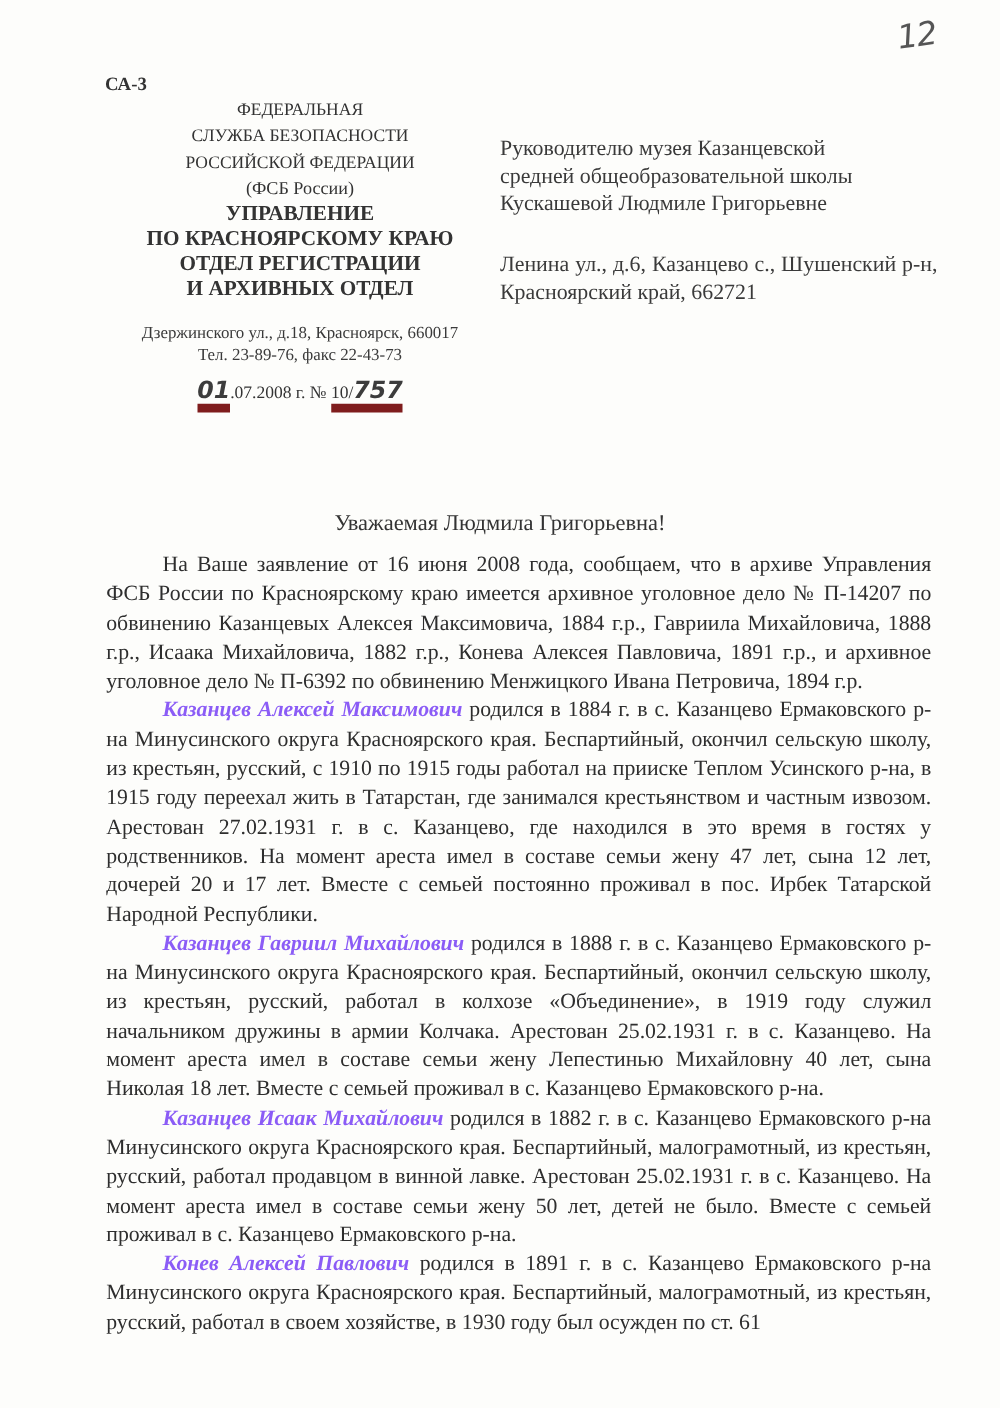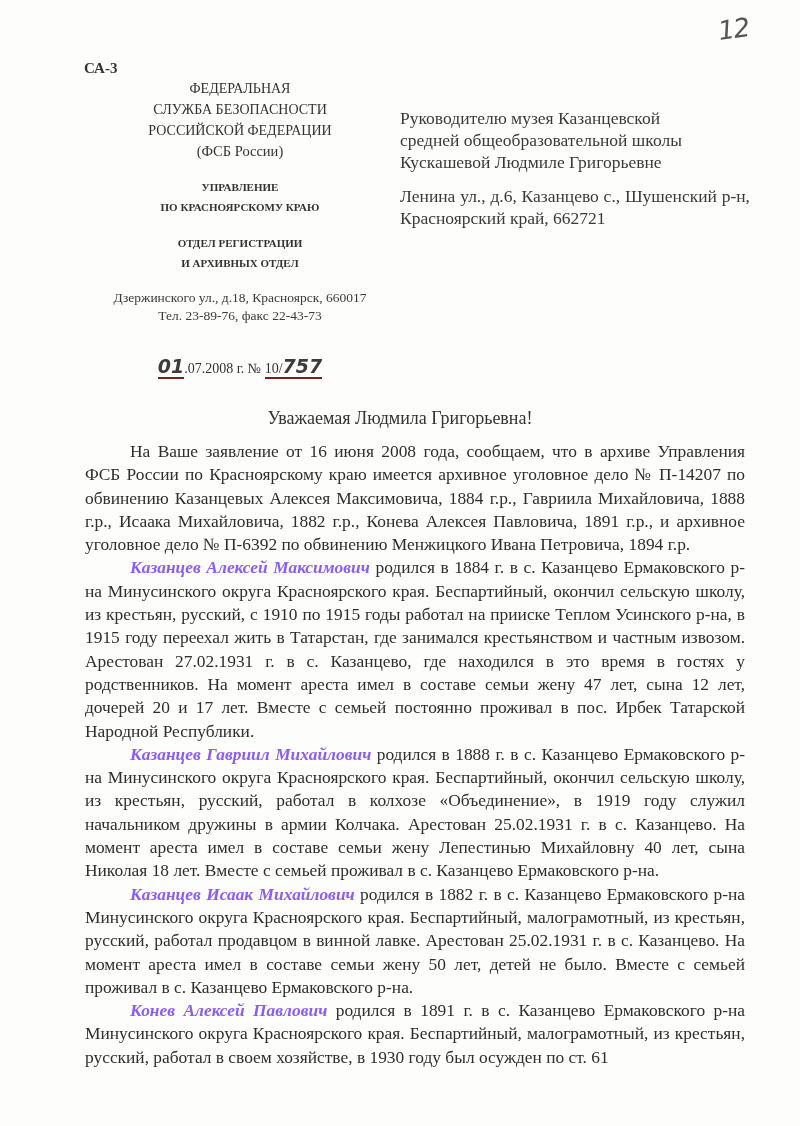--- a/index.html
+++ b/index.html
@@ -19,30 +19,30 @@
   .form-code {
     position: absolute; left: 84px; top: 60px;
     font-size: 15px; font-weight: bold; color: #333; font-family: Liberation Serif, serif;
   }
   .sender {
     position: absolute; left: 90px; top: 78px; width: 300px;
     text-align: center; color: #333;
   }
   .sender .org { font-size: 14px; line-height: 21px; }
   .sender .org-short { font-size: 14.5px; line-height: 20px; }
-  .sender .dept { font-size: 11px; font-weight: bold; line-height: 20px; margin-top: 16px; }
+  .sender .dept { font-size: 17px; font-weight: bold; line-height: 20px; margin-top: 0; }
   .sender .addr { font-size: 13.5px; line-height: 18px; margin-top: 16px; color: #3a3a3a; }
   .sender .regline { font-size: 14px; margin-top: 8px; color: #333; }
   .hand { font-family: "DejaVu Sans", sans-serif; font-style: italic; font-weight: bold; color: #3c3c3c; font-size: 19px; }
-  .ul { border-bottom: 2px solid #7f1d1d; display: inline-block; margin-top: 22px; }
+  .ul { border-bottom: 7px solid #7f1d1d; display: inline-block; }
   .recipient {
     position: absolute; left: 400px; top: 107px; width: 350px;
     font-size: 17.5px; line-height: 22px; color: #3a3a3a;
   }
-  .recipient .addrblock { margin-top: 12px; text-align: justify; }
+  .recipient .addrblock { margin-top: 27px; text-align: justify; }
   .salutation {
     position: absolute; left: 0; width: 800px; top: 408px;
     text-align: center; font-size: 18px; color: #333;
   }
   .body {
     position: absolute; left: 85px; top: 440px; width: 660px;
     font-size: 17.4px; line-height: 23.3px; color: #2e2e2e;
     text-align: justify;
   }
   .body p { margin: 0; text-indent: 45px; }

